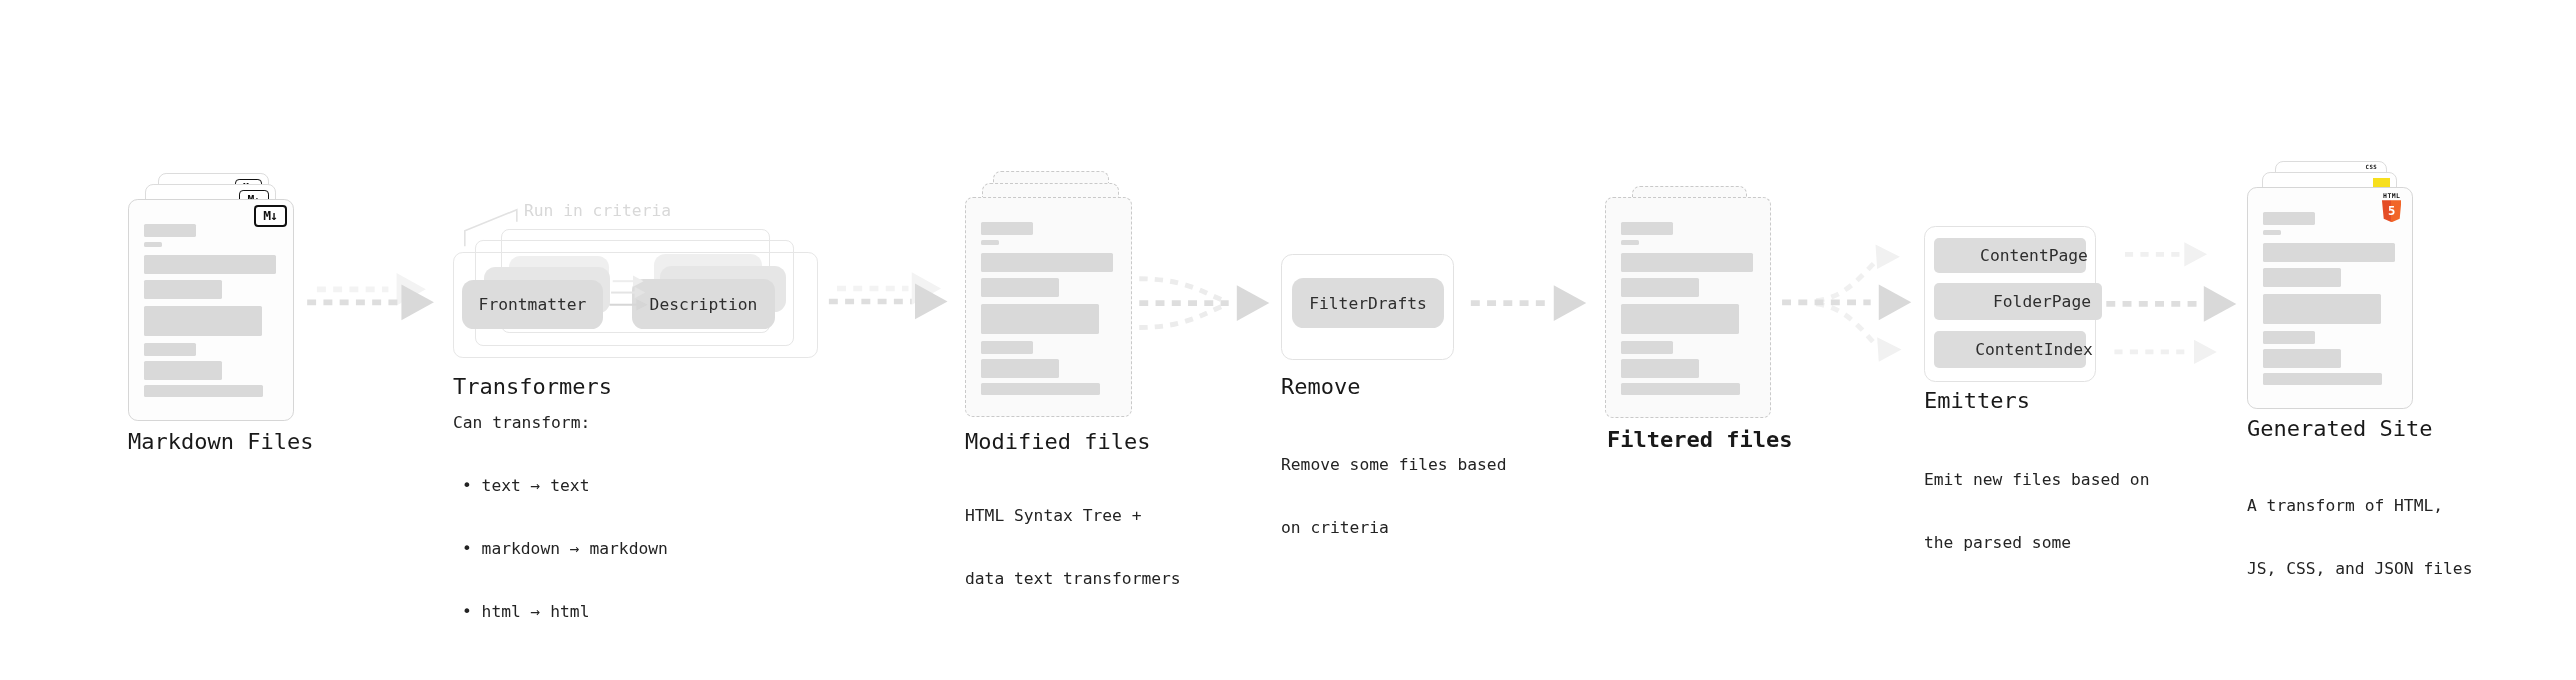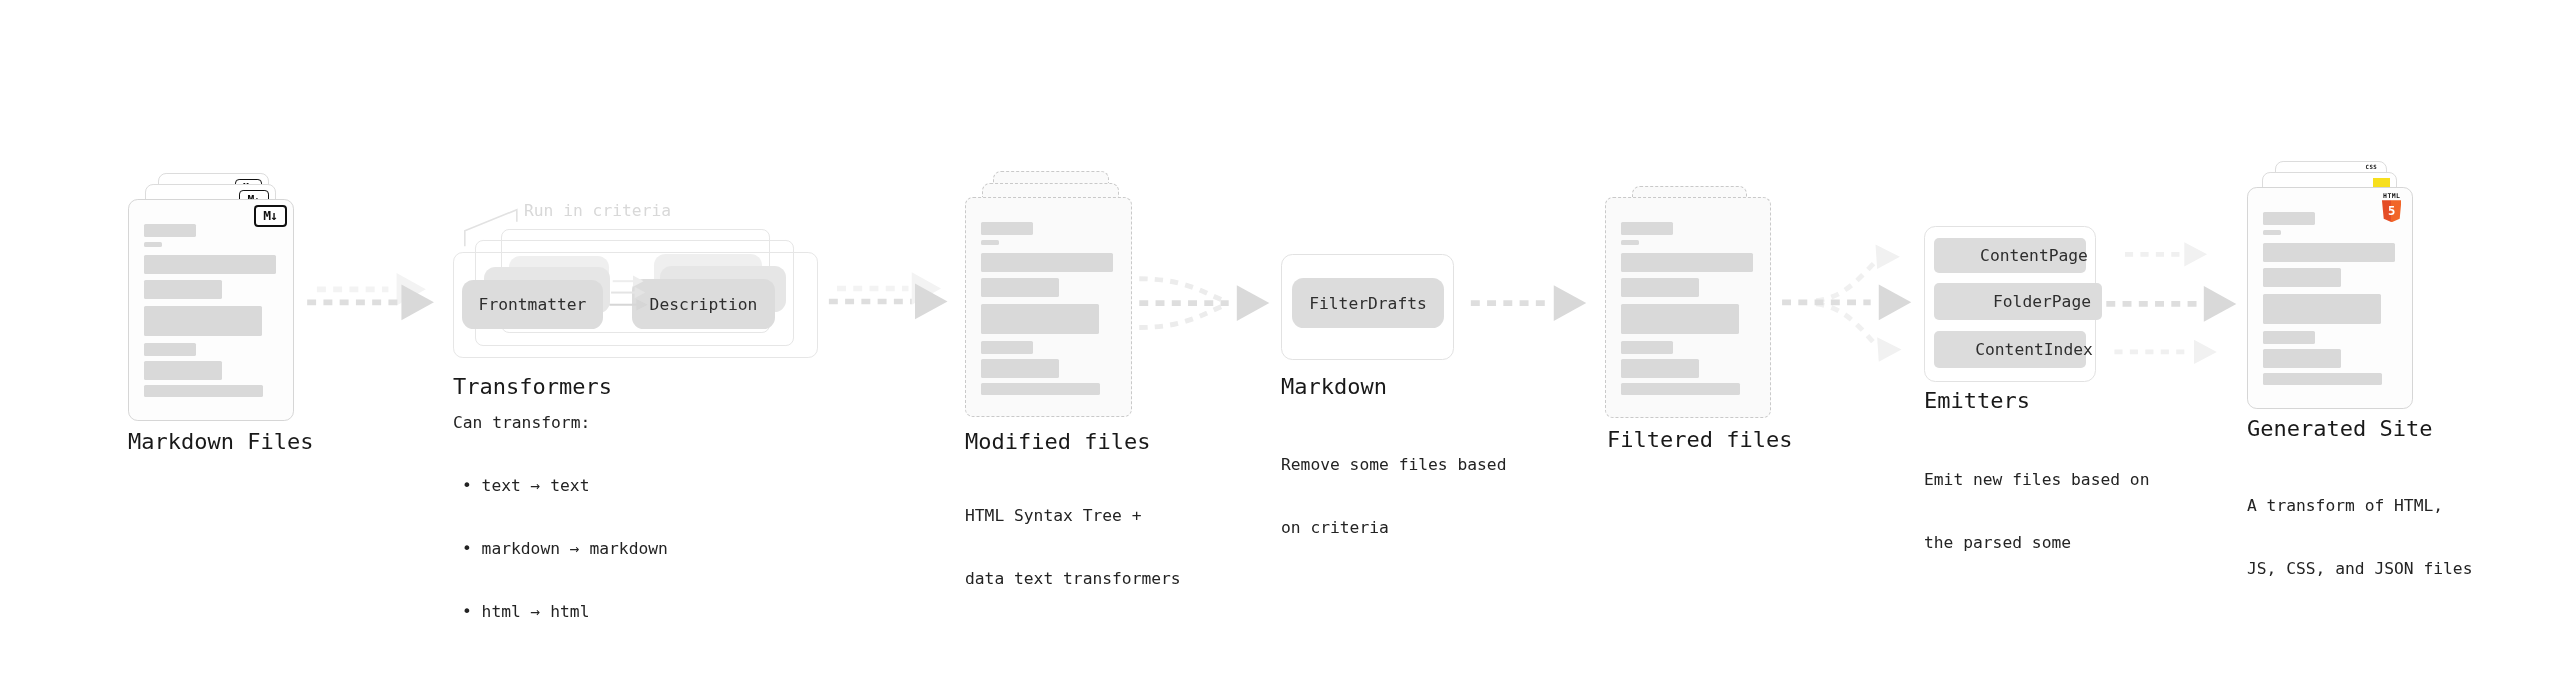--- a/index.html
+++ b/index.html
@@ -112,40 +112,40 @@
     <div class="title" style="left:965px;top:430px;">Modified files</div>
     <div class="body" style="left:965px;top:463px;">
       <div>HTML Syntax Tree +</div>
       <div>data text transformers</div>
     </div>
   </div>
 
   <div>
     <div class="cbox" style="left:1281px;top:254px;width:173px;height:106px;border-radius:11.4px;border-color:#e2e2e2;"></div>
     <div class="pill" style="left:1292px;top:278px;width:152px;height:50px;">FilterDrafts</div>
-    <div class="title" style="left:1281px;top:375px;">Markdown</div>
+    <div class="title" style="left:1281px;top:375px;">Remove</div>
     <div class="body" style="left:1281px;top:412px;">
       <div>Remove some files based</div>
       <div>on criteria</div>
     </div>
   </div>
 
   <div>
     <div class="card dashed" style="left:1632px;top:186px;width:115px;height:36px;"></div>
     <div class="card dashed" style="left:1605px;top:197px;width:166px;height:221px;">
         <div class="bar" style="left: 14.6px; top: 24.4px; width: 52px; height: 12.2px;"></div>
         <div class="bar" style="left: 14.6px; top: 42px; width: 18px; height: 4.9px;"></div>
         <div class="bar" style="left: 14.6px; top: 55px; width: 132px; height: 18.7px;"></div>
         <div class="bar" style="left: 14.6px; top: 80px; width: 78px; height: 18.7px;"></div>
         <div class="bar" style="left: 14.6px; top: 106px; width: 118px; height: 30px;"></div>
         <div class="bar" style="left: 14.6px; top: 143px; width: 52px; height: 13px;"></div>
         <div class="bar" style="left: 14.6px; top: 161px; width: 78px; height: 18.7px;"></div>
         <div class="bar" style="left: 14.6px; top: 185px; width: 119px; height: 12.2px;"></div>
       </div>
-    <div class="title" style="left:1607px;top:428px;">Filtered files</div>
+    <div class="title" style="left:1607px;top:428px;font-weight:bold;">Filtered files</div>
   </div>
 
   <div>
     <div class="cbox" style="left:1924px;top:226px;width:172px;height:156px;border-radius:11.4px;border-color:#e2e2e2;"></div>
     <div class="pill small" style="left:1934px;top:238px;width:152px;height:35px;">ContentPage</div>
     <div class="pill small" style="left:1934px;top:283px;width:168px;height:37px;">FolderPage</div>
     <div class="pill small" style="left:1934px;top:331px;width:152px;height:37px;">ContentIndex</div>
     <div class="title" style="left:1924px;top:389px;">Emitters</div>
     <div class="body" style="left:1924px;top:427px;">
       <div>Emit new files based on</div>

